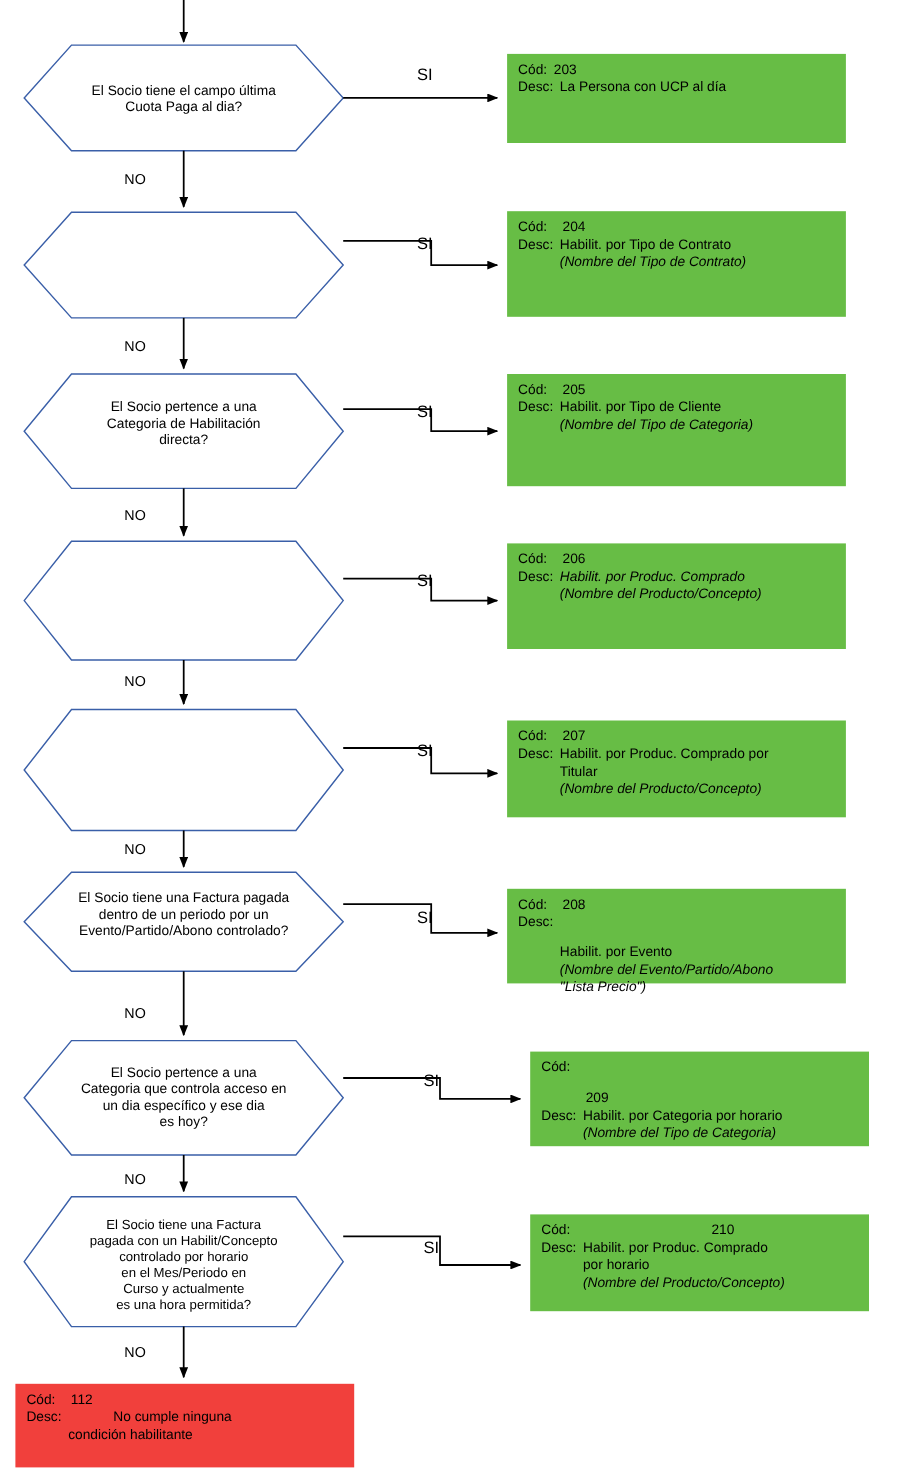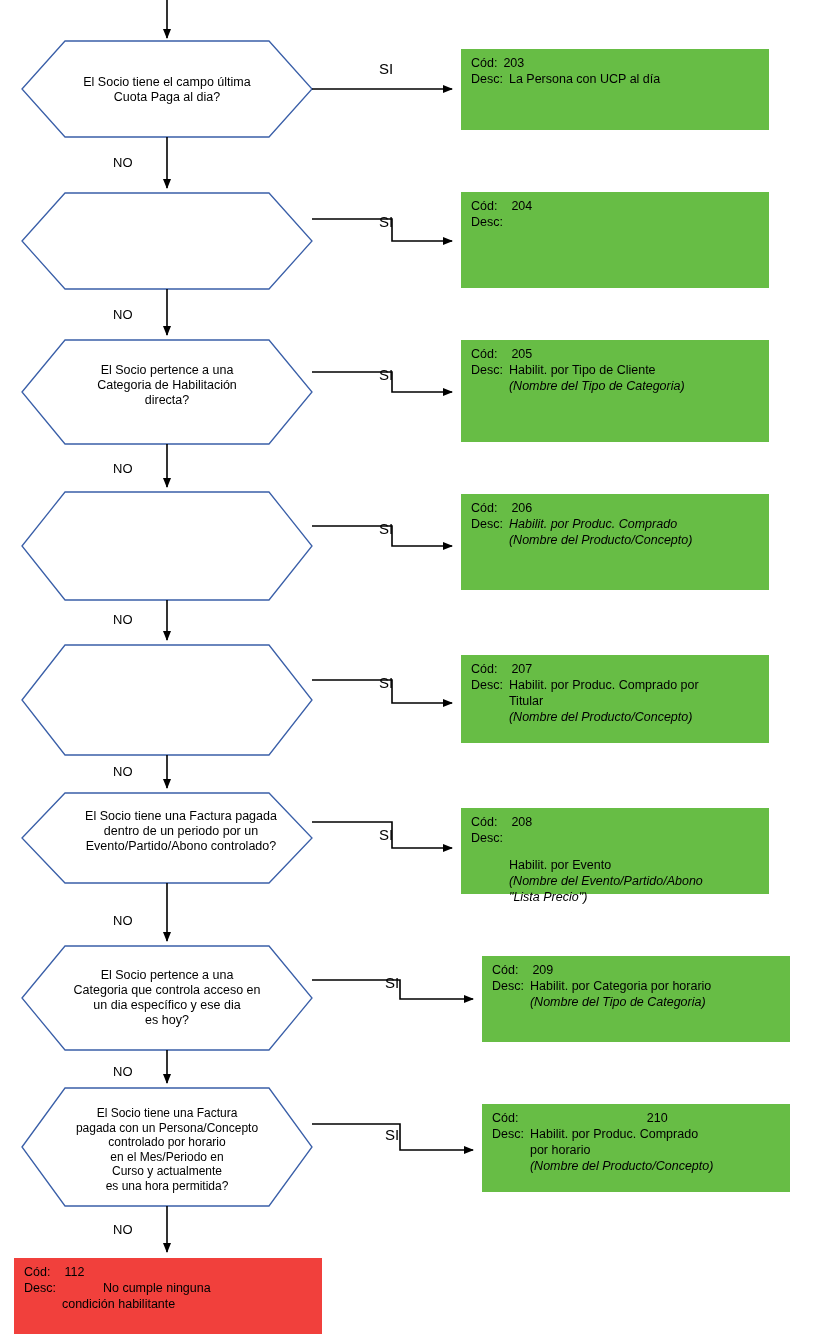--- a/index.html
+++ b/index.html
@@ -123,36 +123,36 @@
 
 
   <div class="dec-text" style="left:22px;top:363px;width:290px;">
     <div>El Socio pertence a una</div>
     <div>Categoria de Habilitación</div>
     <div>directa?</div>
   </div>
 
 
 
-  <div class="dec-text" style="left:36px;top:809px;width:290px;">
+  <div class="dec-text" style="left:22px;top:809px;width:290px;">
     <div>El Socio tiene una Factura pagada</div>
     <div>dentro de un periodo por un</div>
     <div>Evento/Partido/Abono controlado?</div>
   </div>
 
   <div class="dec-text" style="left:22px;top:968px;width:290px;">
     <div>El Socio pertence a una</div>
     <div>Categoria que controla acceso en</div>
     <div>un dia específico y ese dia</div>
     <div>es hoy?</div>
   </div>
 
   <div class="dec-text" style="left:22px;top:1106px;width:290px;line-height:14.5px;font-size:12px;">
     <div>El Socio tiene una Factura</div>
-    <div>pagada con un Persona/Concepto</div>
+    <div>pagada con un Habilit/Concepto</div>
     <div>controlado por horario</div>
     <div>en el Mes/Periodo en</div>
     <div>Curso y actualmente</div>
     <div>es una hora permitida?</div>
   </div>
 
   <div class="edge-label" style="left:379px;top:60px;">SI</div>
   <div class="edge-label" style="left:379px;top:213px;">SI</div>
   <div class="edge-label" style="left:379px;top:366px;">SI</div>
   <div class="edge-label" style="left:379px;top:520px;">SI</div>
@@ -183,20 +183,24 @@
     </div>
   </div>
 
   <div class="box green" style="left:461px;top:192px;width:308px;height:96px;">
     <div class="row">
       <span class="lbl">Cód:</span>
       <span class="val" style="padding-left:14px;">204</span>
     </div>
     <div class="row">
       <span class="lbl">Desc:</span>
+      <span class="val" style="padding-left:6px;">
+        <span style="display:block;">Habilit. por Tipo de Contrato</span>
+        <span class="ital" style="display:block;">(Nombre del Tipo de Contrato)</span>
+      </span>
     </div>
   </div>
 
   <div class="box green" style="left:461px;top:340px;width:308px;height:102px;">
     <div class="row">
       <span class="lbl">Cód:</span>
       <span class="val" style="padding-left:14px;">205</span>
     </div>
     <div class="row">
       <span class="lbl">Desc:</span>
@@ -247,21 +251,21 @@
         <span style="display:block;margin-top:27px;">Habilit. por Evento</span>
         <span class="ital" style="display:block;">(Nombre del Evento/Partido/Abono</span>
         <span class="ital" style="display:block;">"Lista Precio")</span>
       </span>
     </div>
   </div>
 
   <div class="box green" style="left:482px;top:956px;width:308px;height:86px;">
     <div class="row">
       <span class="lbl">Cód:</span>
-      <span class="val" style="padding-left:14px;">209</span>
+      <span class="val" style="padding-left:14px;margin-top:28px;">209</span>
     </div>
     <div class="row">
       <span class="lbl">Desc:</span>
       <span class="val" style="padding-left:6px;">
         <span style="display:block;">Habilit. por Categoria por horario</span>
         <span class="ital" style="display:block;">(Nombre del Tipo de Categoria)</span>
       </span>
     </div>
   </div>
 

